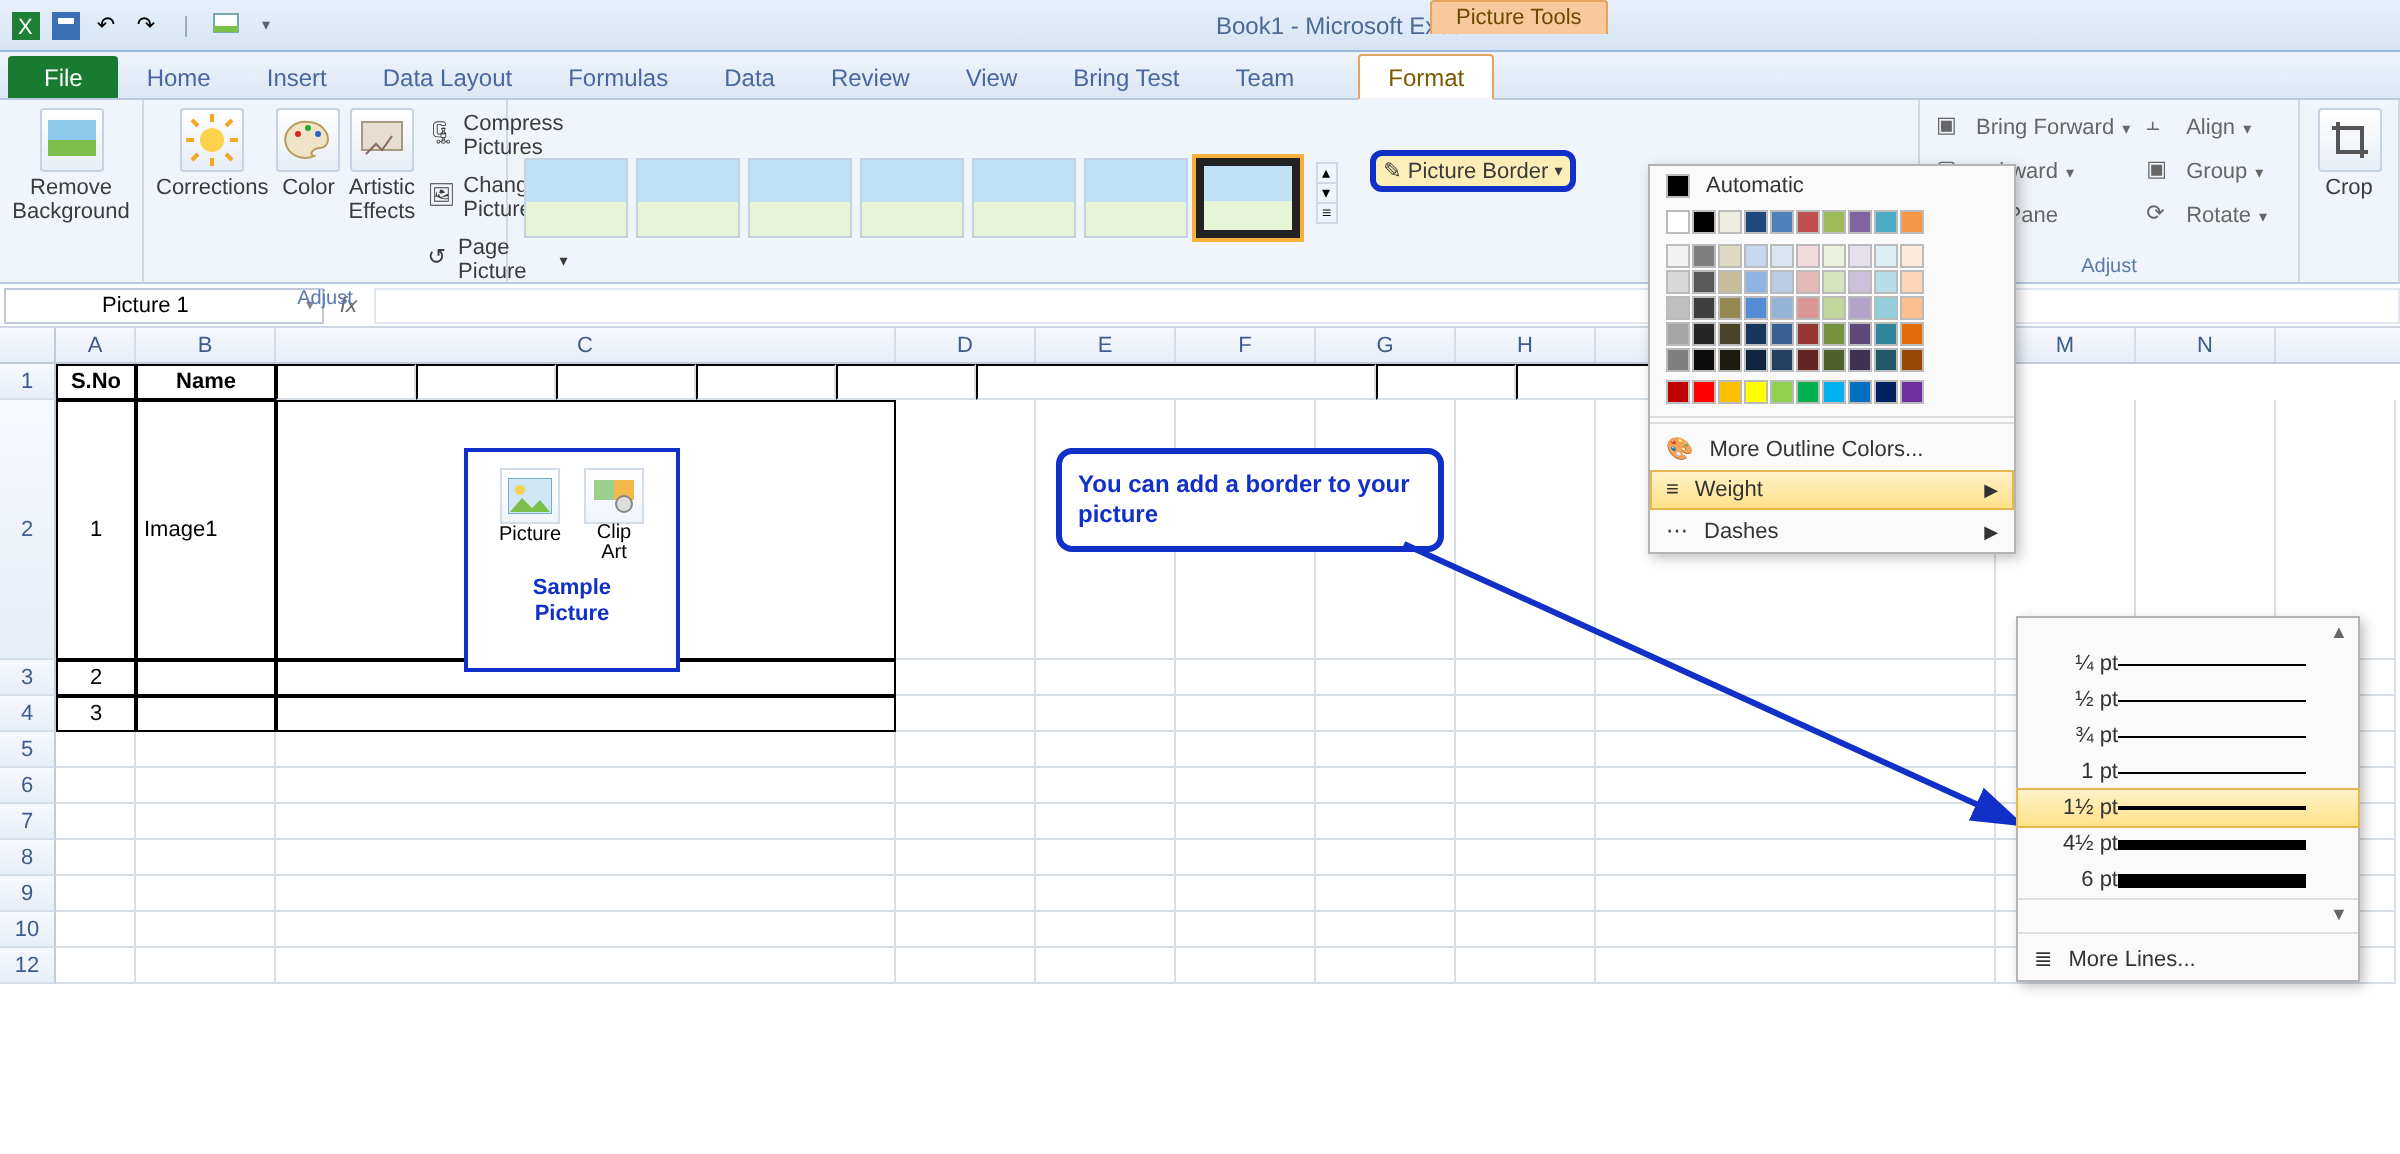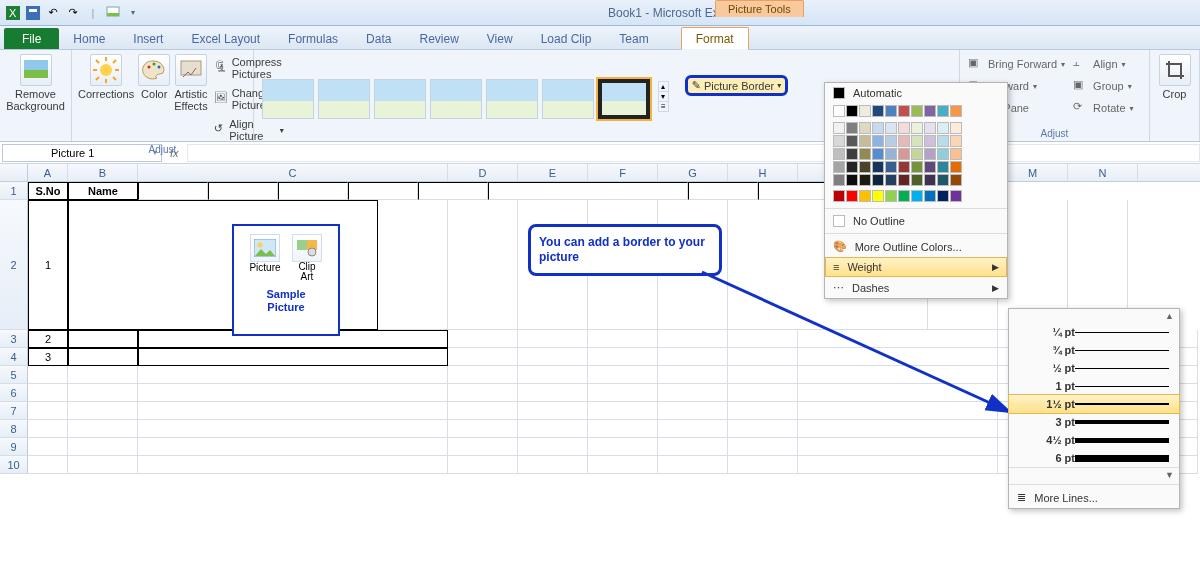--- a/index.html
+++ b/index.html
@@ -69,21 +69,21 @@
 .dd-row:hover, .dd-row.hi { background:linear-gradient(#fff2c8,#ffe18a); border:1px solid #e5b84e; padding:3px 7px; }
 .dd-sep { height:1px; background:#ddd; margin:2px 0; }
 .dd-title { font-size:10px; color:#6a6a6a; font-weight:bold; padding:4px 8px 2px; }
 .sw { width:12px; height:12px; border:1px solid #bbb; }
 .palette { display:flex; flex-direction:column; gap:1px; padding:2px 8px 4px; }
 .pr { display:flex; gap:1px; }
 .std { display:flex; gap:1px; padding:0 8px 4px; }
 
 
 .sub { position:absolute; left:1008px; top:308px; width:172px; background:#fafafa; border:1px solid #b4b4b4; box-shadow:2px 2px 6px rgba(0,0,0,.25); z-index:20; }
-.w-row { display:flex; align-items:center; justify-content:flex-end; gap:0; padding:3px 10px; font-size:11px; color:#333;font-weight:bold; }
+.w-row { display:flex; align-items:center; gap:0; padding:3px 10px; font-size:11px; color:#333; }
 .w-row.hi { background:linear-gradient(#fff2c8,#ffe18a); outline:1px solid #e5b84e; }
 .w-line { flex:0 0 94px; height:0; border-top-style:solid; border-top-color:#000; }
 .w-lab { width:40px; text-align:right; }
 .sub-top { display:flex; justify-content:flex-end; padding:2px 4px; }
 .scroll-tri { width:10px; height:10px; display:inline-block; }
 </style>
 </head>
 <body>
 
 <div class="titlebar">
@@ -115,26 +115,26 @@
   <div class="ctx-tab-wrap">
       <div class="ctx-title">Picture Tools</div>
     </div>
 </div>
 
 <div class="tabs">
   <div class="file-tab">File</div>
   <div id="tab-list" style="display: inline-flex; margin-top: 42px;">
       <div class="tab">Home</div>
       <div class="tab">Insert</div>
-      <div class="tab">Excel Layout</div>
+      <div class="tab">Data Layout</div>
       <div class="tab">Formulas</div>
       <div class="tab">Data</div>
       <div class="tab">Review</div>
       <div class="tab">View</div>
-      <div class="tab">Load Clip</div>
+      <div class="tab">Bring Test</div>
       <div class="tab">Team</div>
     </div>
   <div style="width:18px"></div>
   <div class="tab active ctx">Format</div>
 </div>
 
 <div class="ribbon">
   <div class="group" style="width:72px">
     <div class="group-body">
       <div class="big-btn">
@@ -196,21 +196,21 @@
         <div class="sm-btn">
             <span class="ic">🗜</span>
             <span>Compress Pictures</span>
           </div>
         <div class="sm-btn">
             <span class="ic">🖼</span>
             <span>Change Picture</span>
           </div>
         <div class="sm-btn">
             <span class="ic">↺</span>
-            <span>Align Picture</span>
+            <span>Page Picture</span>
             <span style="font-size:8px;margin-left:2px">▾</span>
           </div>
       </div>
     </div>
     <div class="group-label">Adjust</div>
   </div>
 
   <div class="group" style="flex:1">
     <div class="group-body" style="align-items:center">
       <div id="style-gallery" style="display:flex">
@@ -328,20 +328,21 @@
         <div class="cell" style="width: 70px; font-weight: normal; border-right: 1px solid rgb(216, 222, 230); border-bottom: 1px solid rgb(216, 222, 230);"></div>
         <div class="cell" style="width: 70px; font-weight: normal; border-right: 1px solid rgb(216, 222, 230); border-bottom: 1px solid rgb(216, 222, 230);"></div>
         <div class="cell" style="width: 200px; font-weight: normal; border-right: 1px solid rgb(216, 222, 230); border-bottom: 1px solid rgb(216, 222, 230);"></div>
         <div class="cell" style="width: 70px; font-weight: normal; border-right: 1px solid rgb(216, 222, 230); border-bottom: 1px solid rgb(216, 222, 230);"></div>
         <div class="cell" style="width: 70px; font-weight: normal; border-right: 1px solid rgb(216, 222, 230); border-bottom: 1px solid rgb(216, 222, 230);"></div>
         <div class="cell" style="width: 60px; font-weight: normal; border-right: 1px solid rgb(216, 222, 230); border-bottom: 1px solid rgb(216, 222, 230);"></div>
       </div>
       <div class="row" style="height: 130px;">
         <div class="rn" style="height: 130px;">2</div>
         <div class="cell b" style="width: 40px; justify-content: center;">1</div>
+        <div class="cell b" style="width: 70px;">Image1</div>
         <div class="cell b" style="width: 310px;"></div>
         <div class="cell" style="width: 70px;"></div>
         <div class="cell" style="width: 70px;"></div>
         <div class="cell" style="width: 70px;"></div>
         <div class="cell" style="width: 70px;"></div>
         <div class="cell" style="width: 70px;"></div>
         <div class="cell" style="width: 200px;"></div>
         <div class="cell" style="width: 70px;"></div>
         <div class="cell" style="width: 70px;"></div>
         <div class="cell" style="width: 60px;"></div>
@@ -446,20 +447,35 @@
         <div class="cell" style="width: 70px;"></div>
         <div class="cell" style="width: 70px;"></div>
         <div class="cell" style="width: 70px;"></div>
         <div class="cell" style="width: 200px;"></div>
         <div class="cell" style="width: 70px;"></div>
         <div class="cell" style="width: 70px;"></div>
         <div class="cell" style="width: 60px;"></div>
       </div>
       <div class="row">
         <div class="rn">10</div>
+        <div class="cell" style="width: 40px;"></div>
+        <div class="cell" style="width: 70px;"></div>
+        <div class="cell" style="width: 310px;"></div>
+        <div class="cell" style="width: 70px;"></div>
+        <div class="cell" style="width: 70px;"></div>
+        <div class="cell" style="width: 70px;"></div>
+        <div class="cell" style="width: 70px;"></div>
+        <div class="cell" style="width: 70px;"></div>
+        <div class="cell" style="width: 200px;"></div>
+        <div class="cell" style="width: 70px;"></div>
+        <div class="cell" style="width: 70px;"></div>
+        <div class="cell" style="width: 60px;"></div>
+      </div>
+      <div class="row">
+        <div class="rn">12</div>
         <div class="cell" style="width: 40px;"></div>
         <div class="cell" style="width: 70px;"></div>
         <div class="cell" style="width: 310px;"></div>
         <div class="cell" style="width: 70px;"></div>
         <div class="cell" style="width: 70px;"></div>
         <div class="cell" style="width: 70px;"></div>
         <div class="cell" style="width: 70px;"></div>
         <div class="cell" style="width: 70px;"></div>
         <div class="cell" style="width: 200px;"></div>
         <div class="cell" style="width: 70px;"></div>
@@ -593,24 +609,20 @@
       <span class="sw" style="background: rgb(255, 192, 0);"></span>
       <span class="sw" style="background: rgb(255, 255, 0);"></span>
       <span class="sw" style="background: rgb(146, 208, 80);"></span>
       <span class="sw" style="background: rgb(0, 176, 80);"></span>
       <span class="sw" style="background: rgb(0, 176, 240);"></span>
       <span class="sw" style="background: rgb(0, 112, 192);"></span>
       <span class="sw" style="background: rgb(0, 32, 96);"></span>
       <span class="sw" style="background: rgb(112, 48, 160);"></span>
     </div>
   <div class="dd-sep"></div>
-  <div class="dd-row">
-    <span class="sw" style="background:#fff"></span>
-    <span>No Outline</span>
-  </div>
   <div class="dd-sep"></div>
   <div class="dd-row">
     <span>🎨</span>
     <span>More Outline Colors...</span>
   </div>
   <div class="dd-row hi">
     <span>≡</span>
     <span>Weight</span>
     <span style="margin-left:auto;font-size:9px">▶</span>
   </div>
@@ -624,38 +636,34 @@
 <div class="sub">
   <div class="sub-top">
       <span class="scroll-tri" style="font-size:9px;color:#666">▲</span>
     </div>
   <div id="weight-list">
       <div class="w-row">
         <span class="w-lab">¼ pt</span>
         <span class="w-line" style="border-top-width: 1px;"></span>
       </div>
       <div class="w-row">
+        <span class="w-lab">½ pt</span>
+        <span class="w-line" style="border-top-width: 1px;"></span>
+      </div>
+      <div class="w-row">
         <span class="w-lab">¾ pt</span>
-        <span class="w-line" style="border-top-width: 1px;"></span>
-      </div>
-      <div class="w-row">
-        <span class="w-lab">½ pt</span>
         <span class="w-line" style="border-top-width: 1px;"></span>
       </div>
       <div class="w-row">
         <span class="w-lab">1 pt</span>
         <span class="w-line" style="border-top-width: 1.5px;"></span>
       </div>
       <div class="w-row hi">
         <span class="w-lab">1½ pt</span>
         <span class="w-line" style="border-top-width: 2px;"></span>
-      </div>
-      <div class="w-row">
-        <span class="w-lab">3 pt</span>
-        <span class="w-line" style="border-top-width: 4px;"></span>
       </div>
       <div class="w-row">
         <span class="w-lab">4½ pt</span>
         <span class="w-line" style="border-top-width: 5.5px;"></span>
       </div>
       <div class="w-row">
         <span class="w-lab">6 pt</span>
         <span class="w-line" style="border-top-width: 7px;"></span>
       </div>
     </div>

